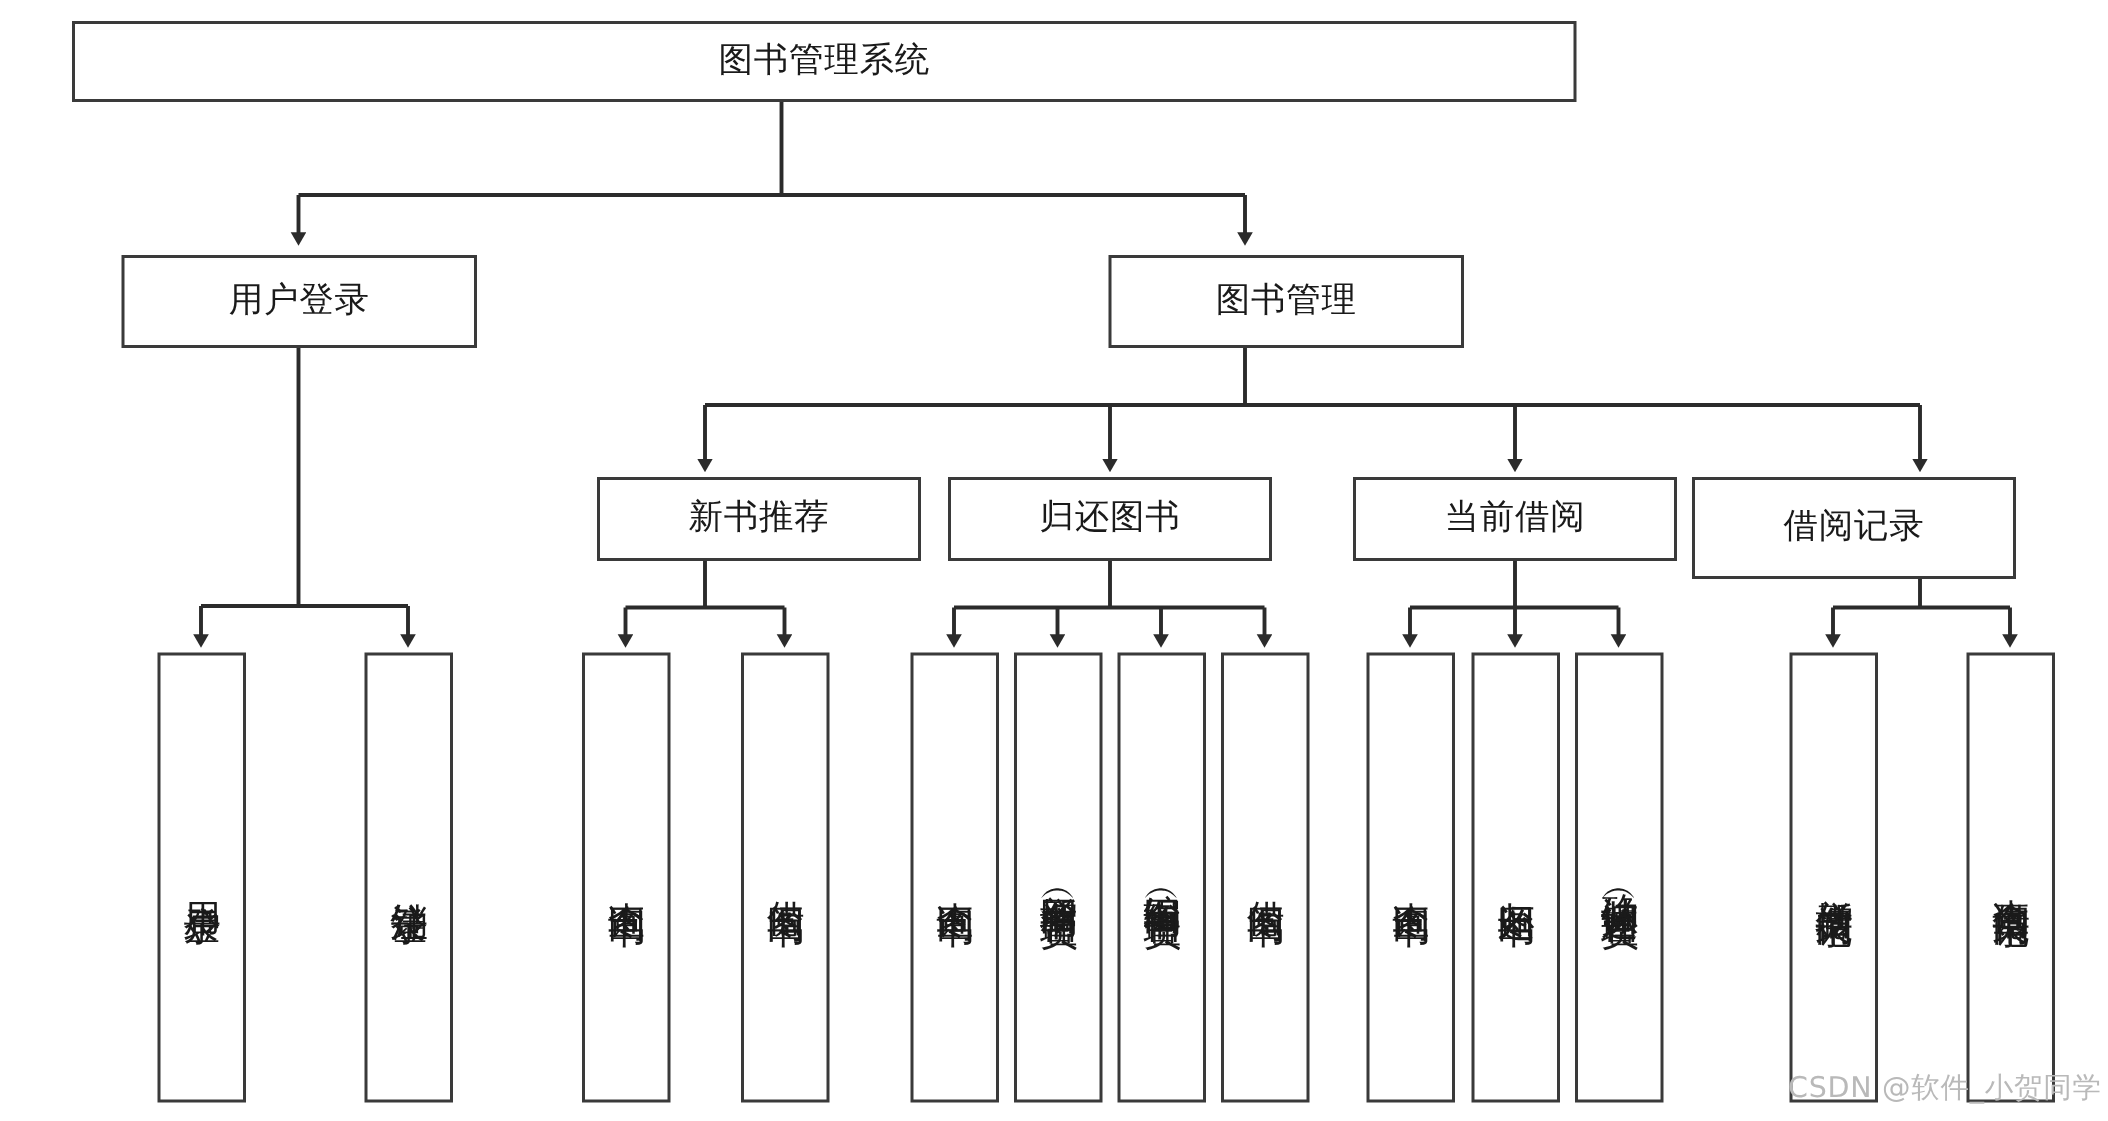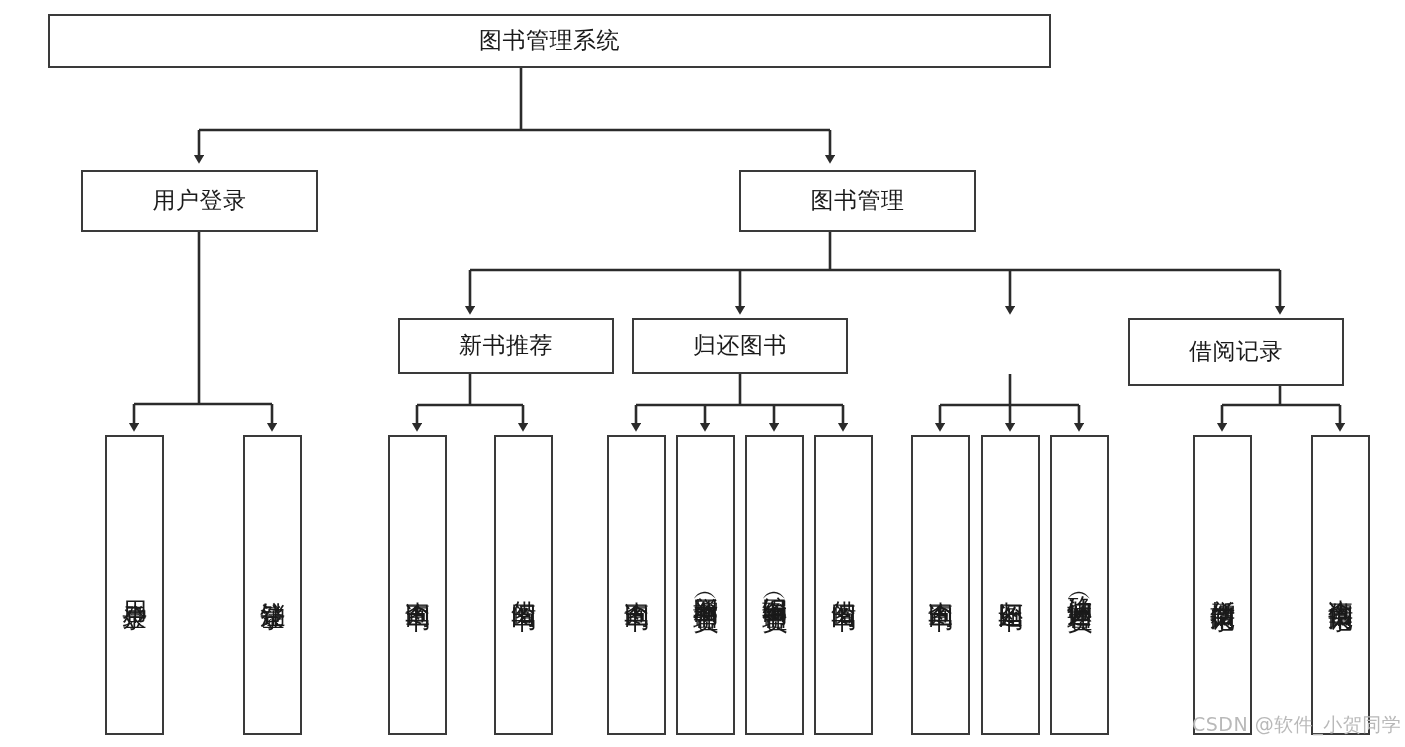--- a/index.html
+++ b/index.html
@@ -133,20 +133,23 @@
   <div class="node horiz" style="left:739px; top:170px; width:237px; height:62px;">
     <span class="label">图书管理</span>
   </div>
 
   <div class="node horiz" style="left:362px; top:318px; width:216px; height:56px;margin-left:36px;">
     <span class="label">新书推荐</span>
   </div>
   <div class="node horiz" style="left:632px; top:318px; width:216px; height:56px;">
     <span class="label">归还图书</span>
   </div>
+  <div class="node horiz" style="left:902px; top:318px; width:216px; height:56px;">
+    <span class="label">当前借阅</span>
+  </div>
   <div class="node horiz" style="left:1128px; top:318px; width:216px; height:68px;">
     <span class="label">借阅记录</span>
   </div>
 
   <div class="node vert" style="left:105px; top:435px; width:59px; height:300px;">
     <span class="label">用户登录</span>
   </div>
   <div class="node vert" style="left:243px; top:435px; width:59px; height:300px;">
     <span class="label">注销登录</span>
   </div>

